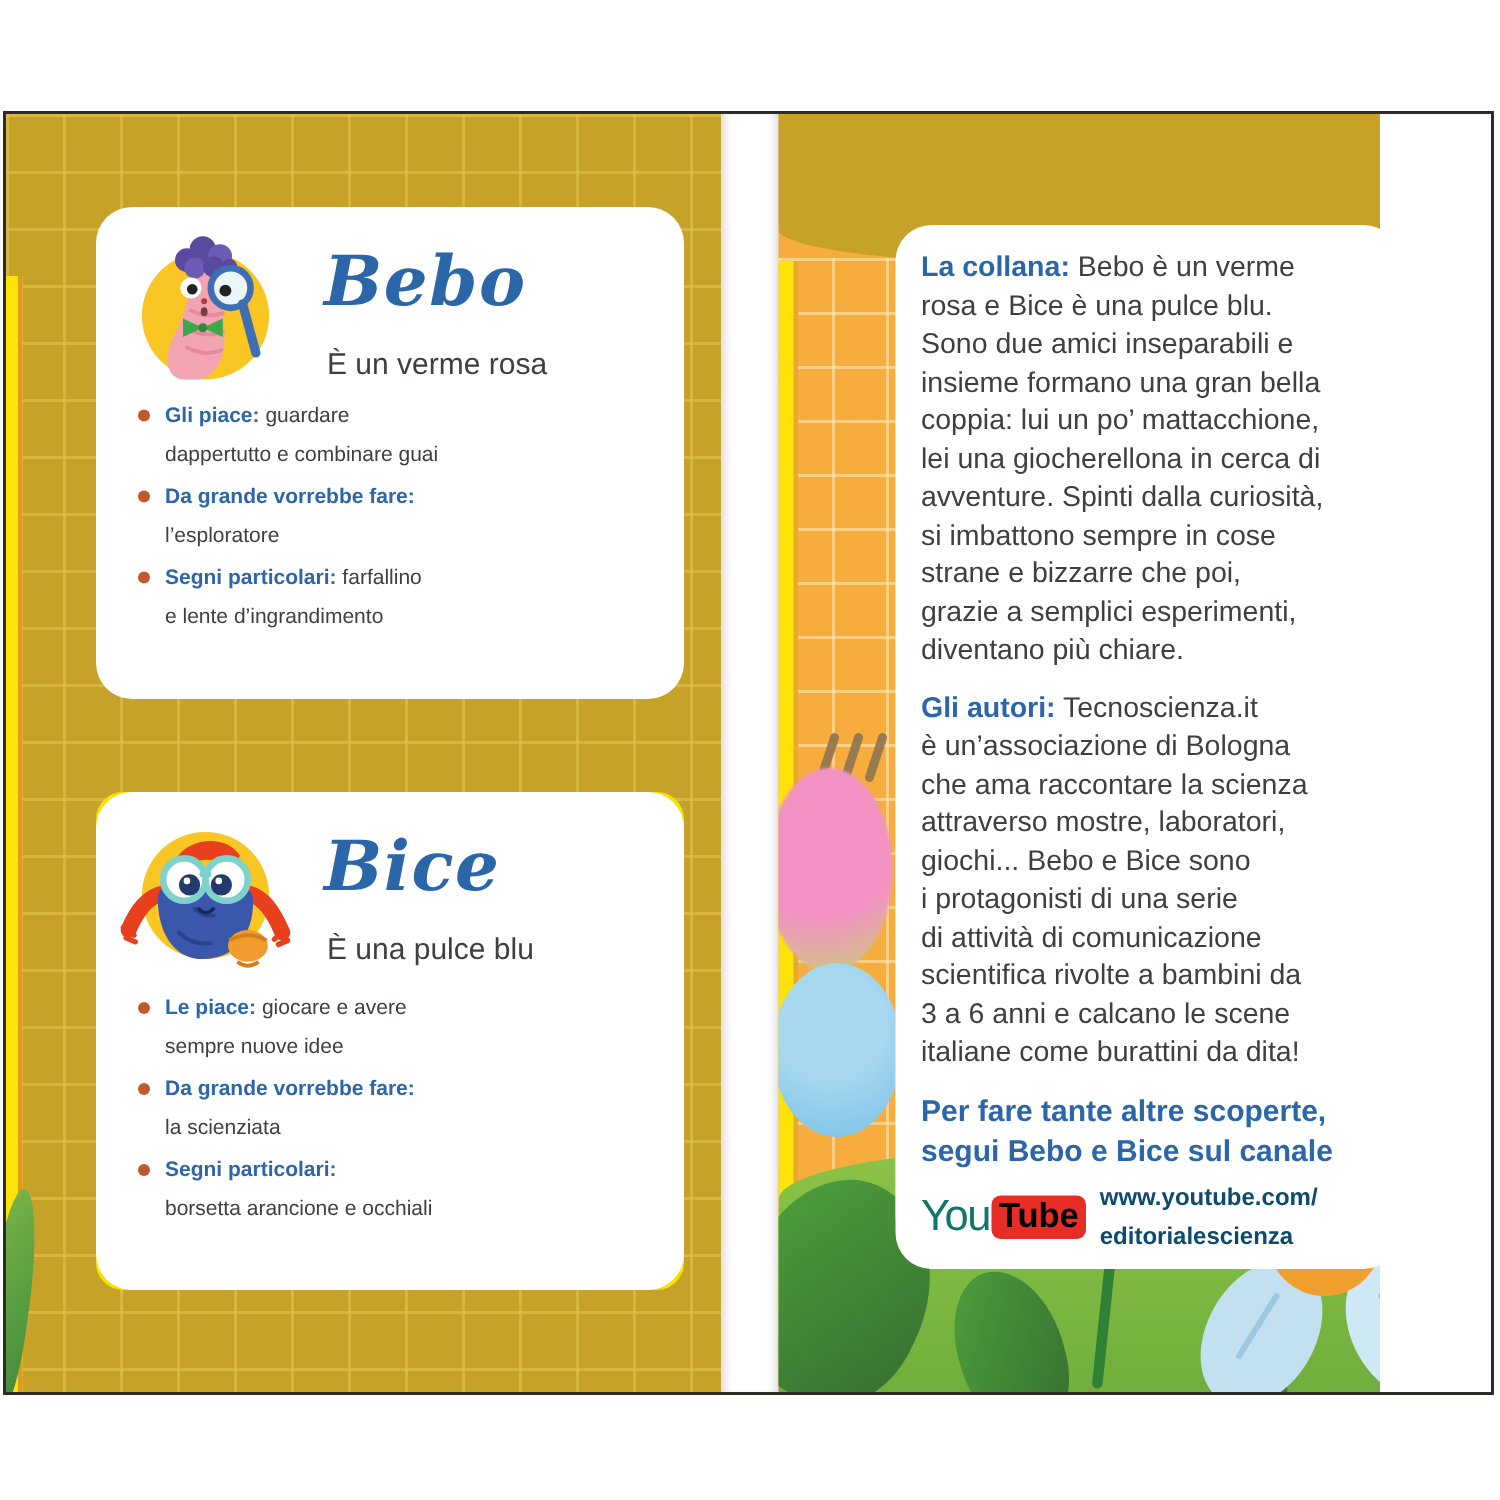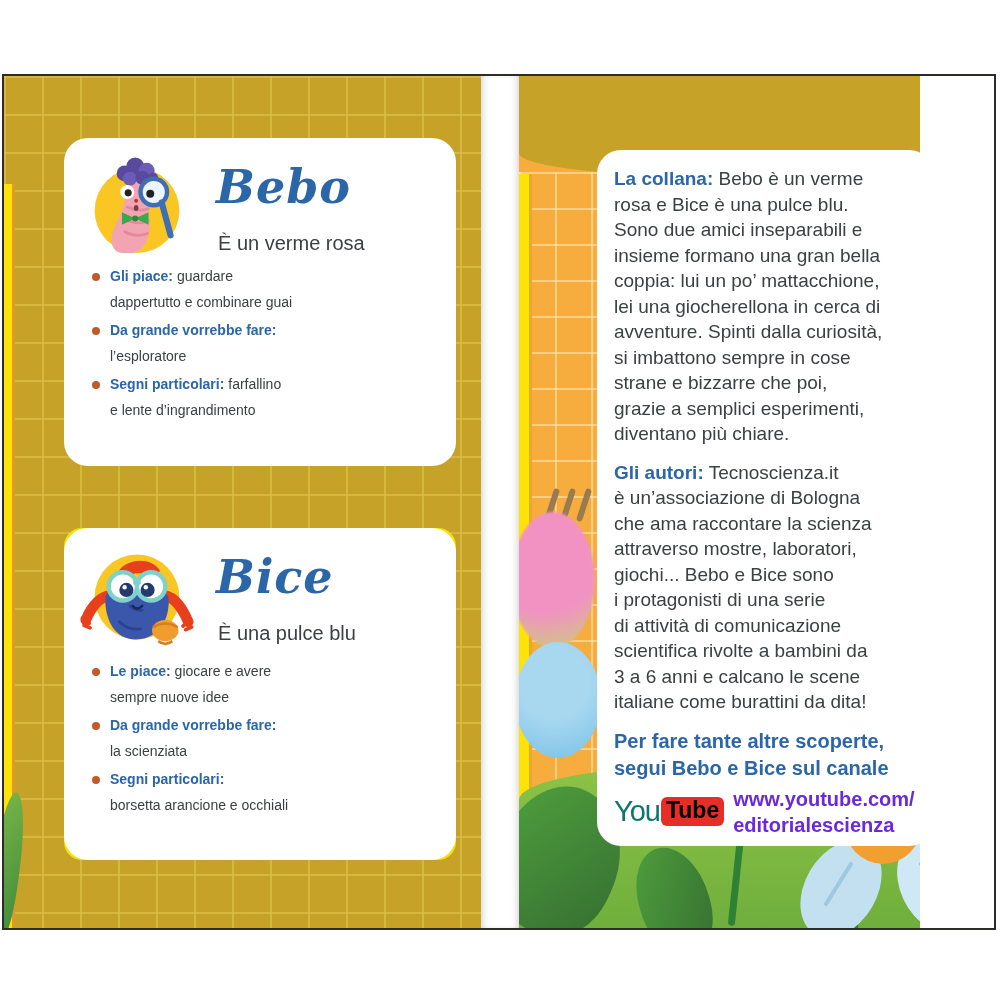--- a/index.html
+++ b/index.html
@@ -70,21 +70,21 @@
   .dot{position:absolute;left:2px;top:9px;width:8px;height:8px;border-radius:50%;background:#c05a2b;}
   .lbl{font-weight:bold;color:#2b66a8;}
 
   .info-text{position:absolute;left:0;top:0;width:100%;height:100%;box-sizing:border-box;padding:16px 14px 0 17px;}
   .para{font-size:19px;line-height:25.5px;color:#3d4043;white-space:pre-wrap;margin:0 0 13px 0;}
   .cta{font-size:20px;line-height:27px;font-weight:bold;color:#2b66a8;white-space:pre-wrap;margin:12px 0 4px 0;}
   .yt-row{display:flex;align-items:center;gap:9px;}
   .yt-logo{display:flex;align-items:center;gap:1px;flex:0 0 auto;}
   .yt-you{font-size:29px;font-weight:normal;color:#0f766e;letter-spacing:-1px;}
   .yt-tube{font-size:23px;font-weight:bold;color:#000000;background:#e62d26;border-radius:6px;padding:0 5px 2px 5px;}
-  .yt-url{font-size:20px;line-height:26px;font-weight:bold;color:#6d28d9;white-space:pre-wrap;}
+  .yt-url{font-size:16px;line-height:26px;font-weight:bold;color:#0c4a6e;white-space:pre-wrap;}
 </style>
 </head>
 <body>
 
 <div class="spread">
 
   <div class="left-page">
     <div class="left-edge-strip"></div>
     <div class="left-leaf"></div>
 

